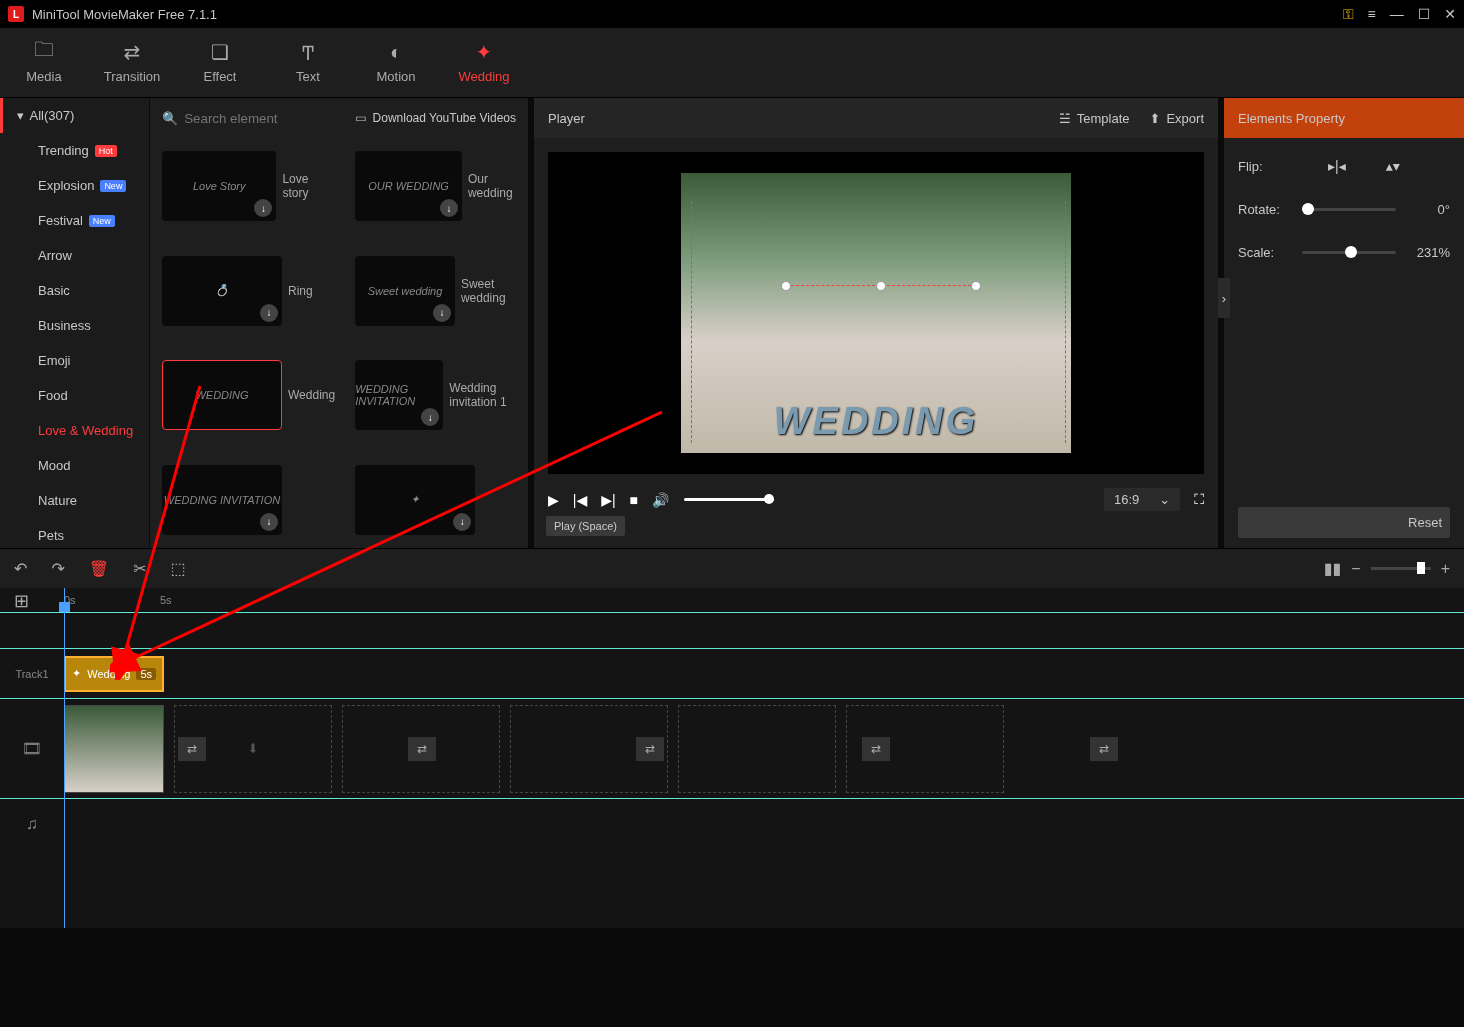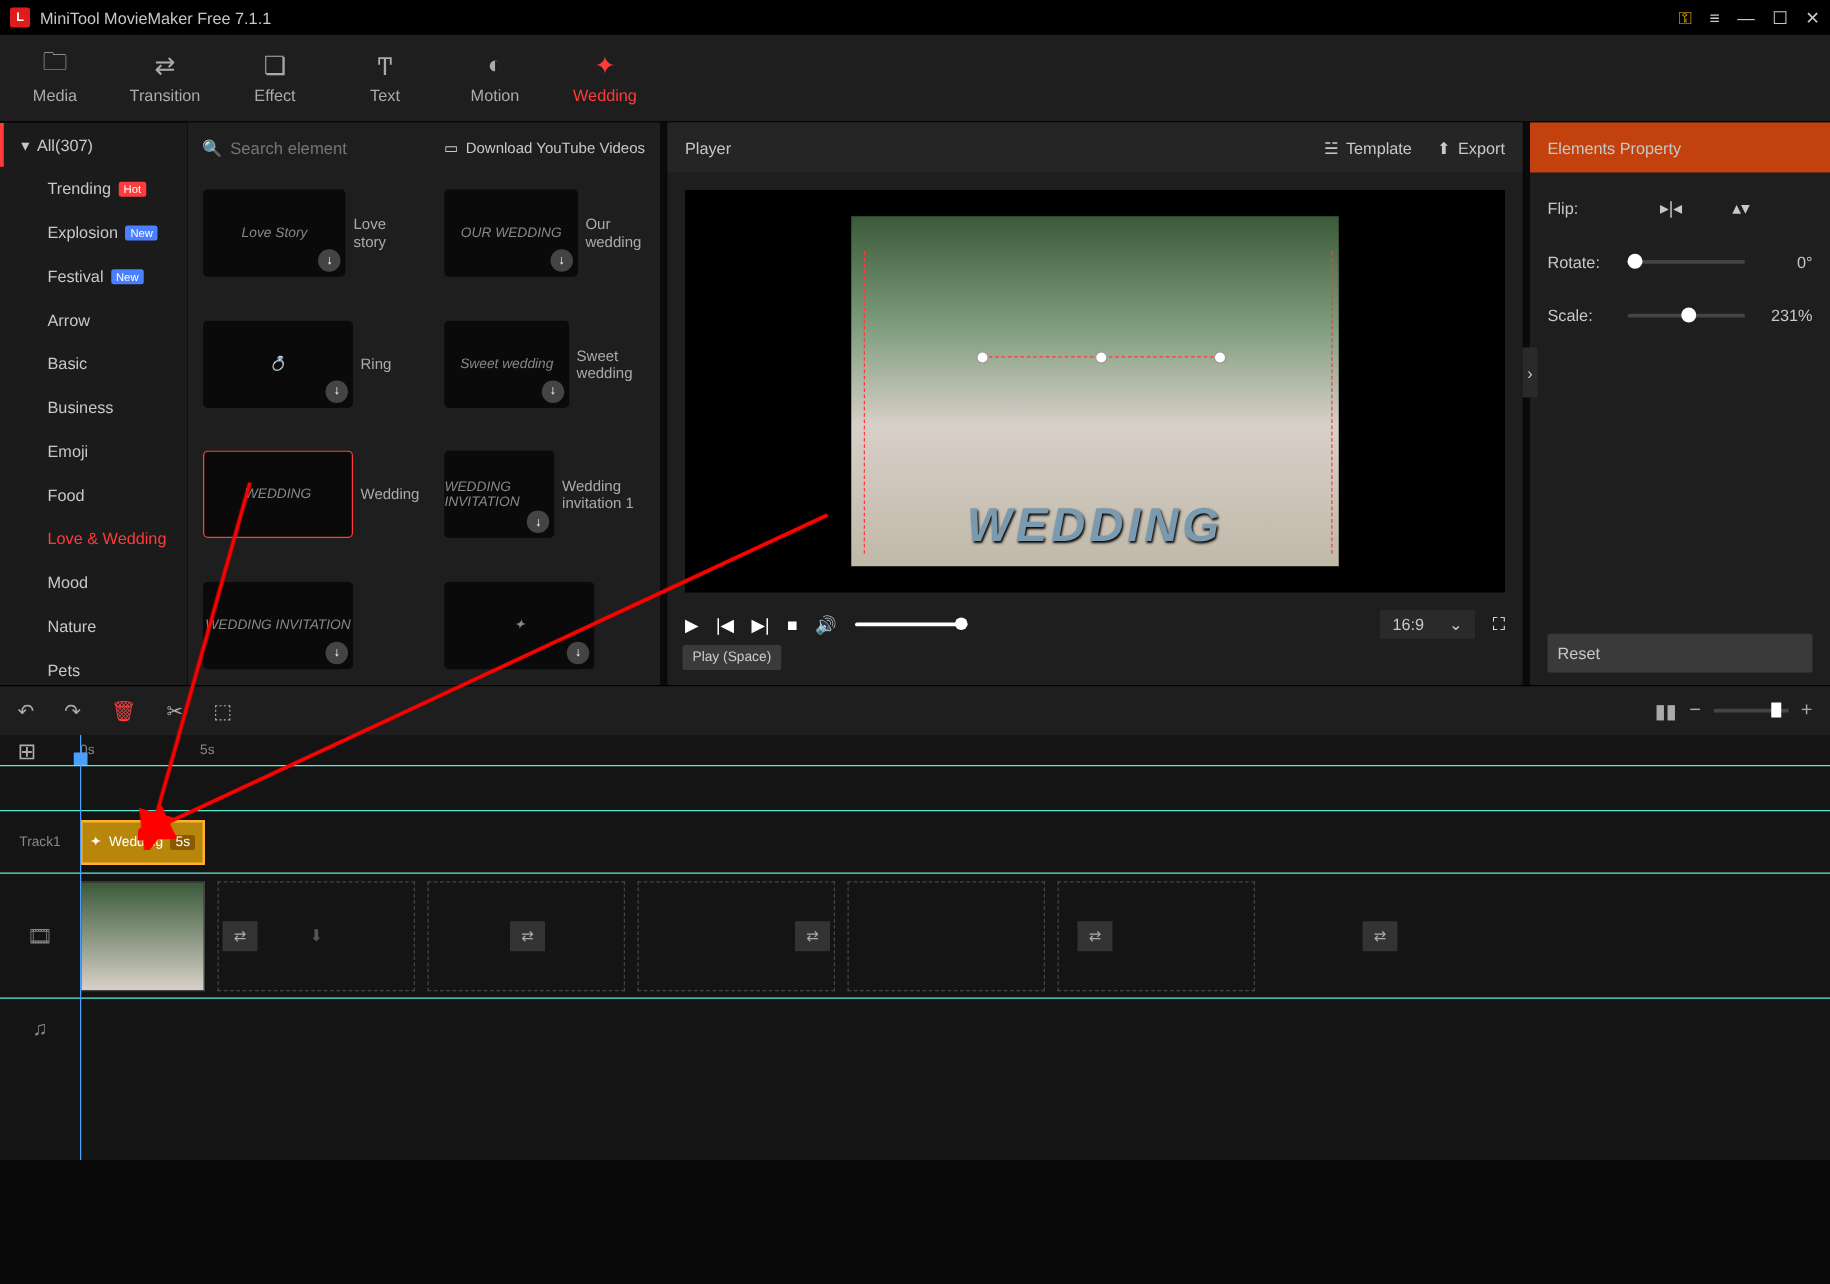--- a/index.html
+++ b/index.html
@@ -61,21 +61,21 @@
 .props{width:240px;background:#1e1e1e;display:flex;flex-direction:column}
 .props-header{height:40px;display:flex;align-items:center;padding:0 14px;background:#c2410c}
 .props-body{flex:1;padding:20px 14px;display:flex;flex-direction:column;gap:28px}
 .prop-row{display:flex;align-items:center;gap:14px}
 .prop-label{width:50px}
 .flip-btns{display:flex;gap:40px;margin-left:26px}
 .flip-btn{cursor:pointer;font-size:14px}
 .slider{flex:1;height:3px;background:#444;border-radius:2px;position:relative}
 .slider-thumb{width:12px;height:12px;background:#fff;border-radius:50%;position:absolute;top:-5px}
 .prop-val{width:40px;text-align:right}
-.reset-btn{margin:10px 14px;padding:8px;background:#3a3a3a;text-align:left;cursor:pointer;border-radius:2px}
+.reset-btn{margin:10px 14px;padding:8px;background:#3a3a3a;text-align:right;cursor:pointer;border-radius:2px}
 .collapse-handle{position:absolute;left:-6px;top:180px;width:12px;height:40px;background:#2a2a2a;display:flex;align-items:center;justify-content:center;cursor:pointer}
 .timeline-bar{height:40px;background:#1e1e1e;display:flex;align-items:center;padding:0 14px;gap:24px;border-top:1px solid #000}
 .tl-tool{cursor:pointer;font-size:16px;color:#aaa}
 .tl-tool.active{color:#ff3b3b}
 .tl-zoom{margin-left:auto;display:flex;align-items:center;gap:10px}
 .zoom-bar{width:60px;height:3px;background:#444;position:relative}
 .zoom-thumb{width:8px;height:12px;background:#fff;position:absolute;right:6px;top:-5px}
 .timeline{background:#141414;height:340px;overflow-x:auto;position:relative}
 .timeline::-webkit-scrollbar{height:10px}
 .timeline::-webkit-scrollbar-thumb{background:#555;border-radius:5px}

